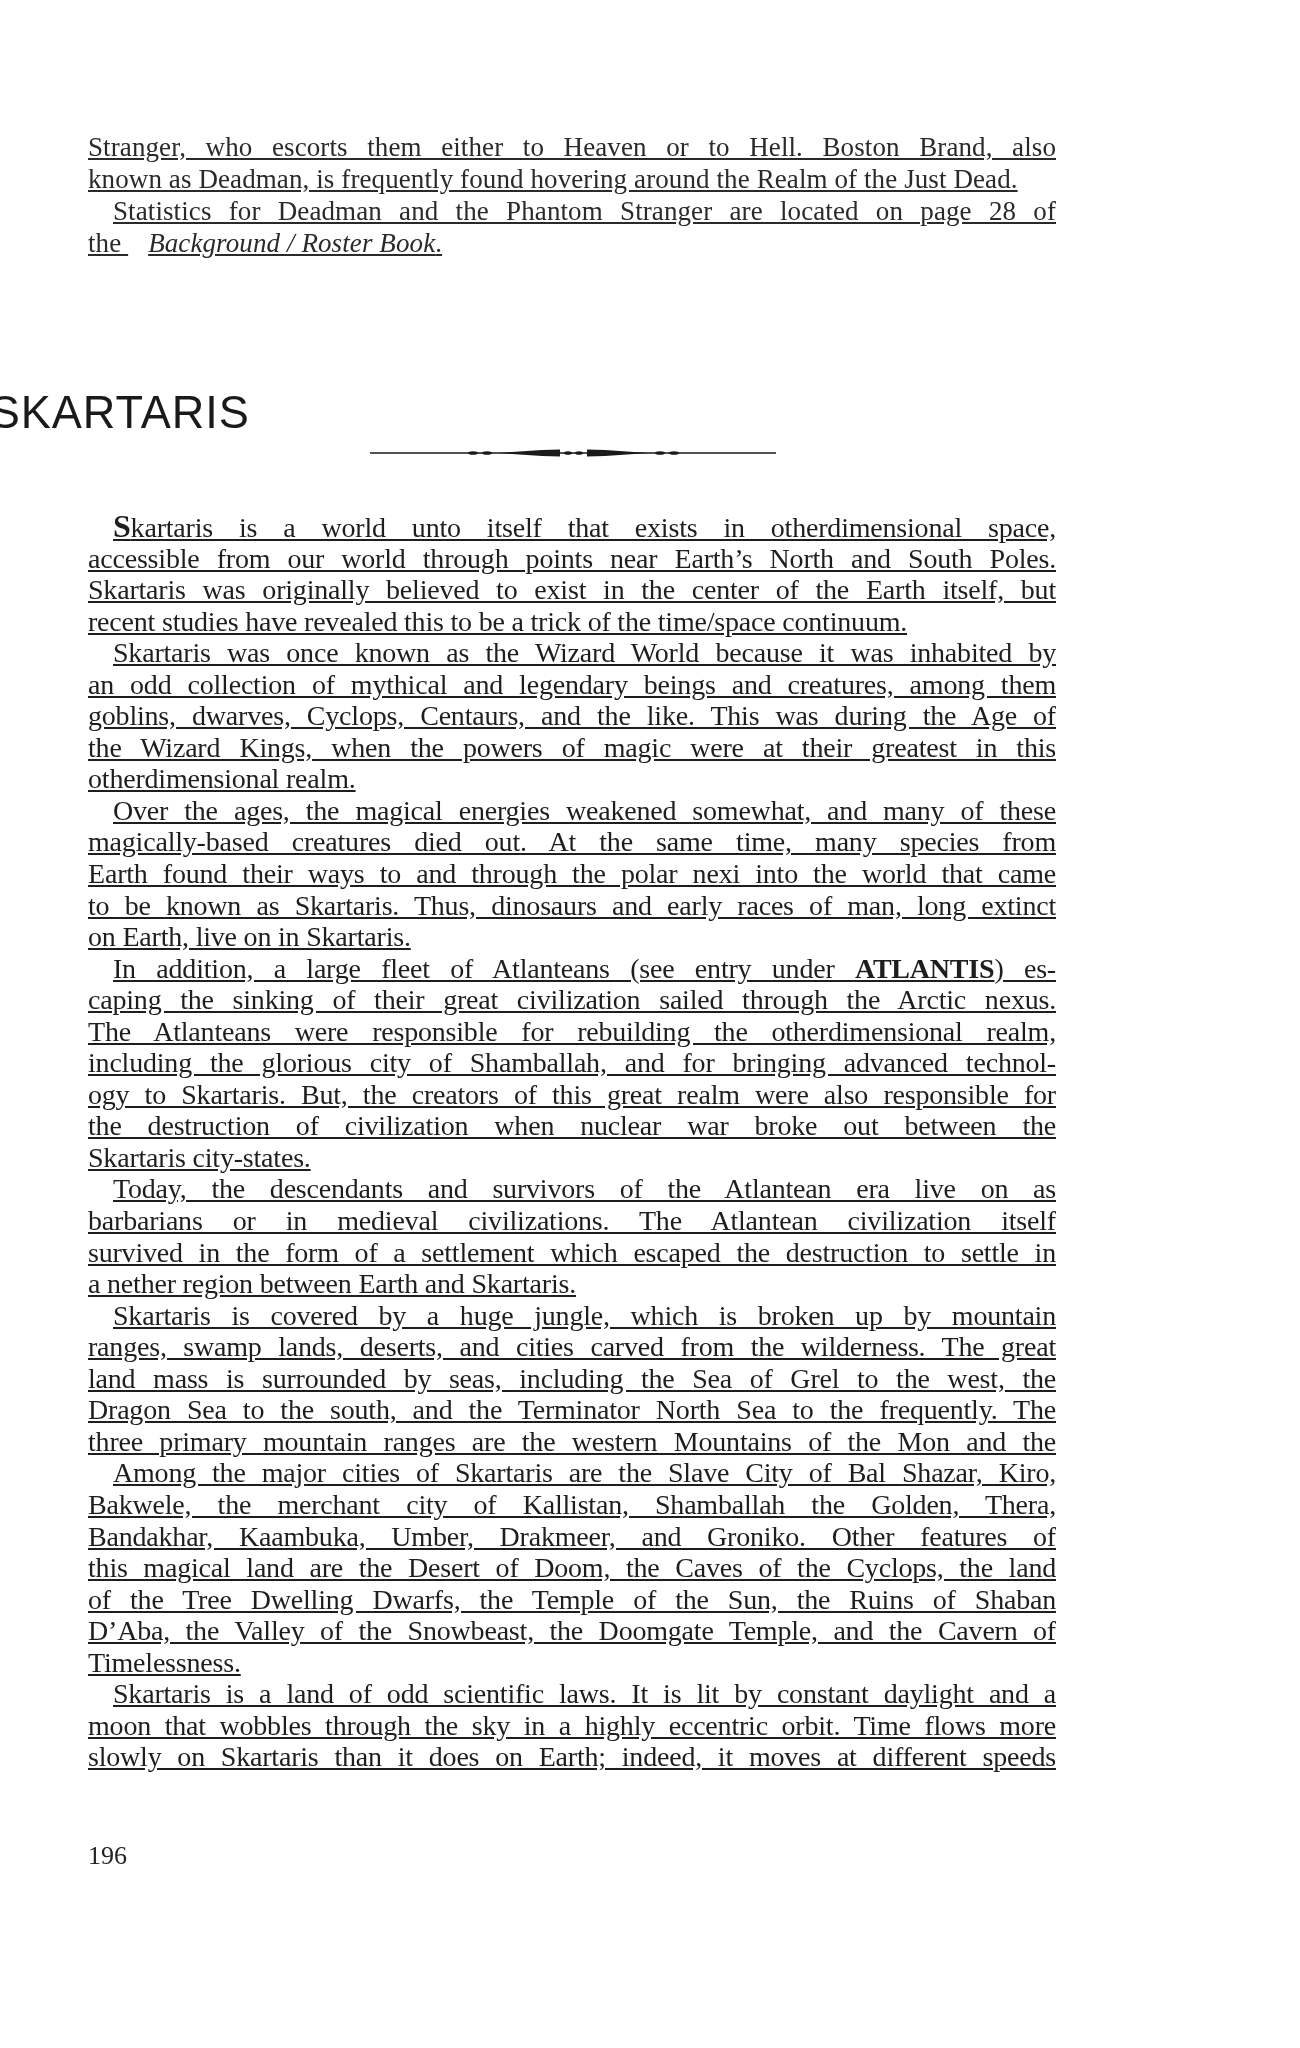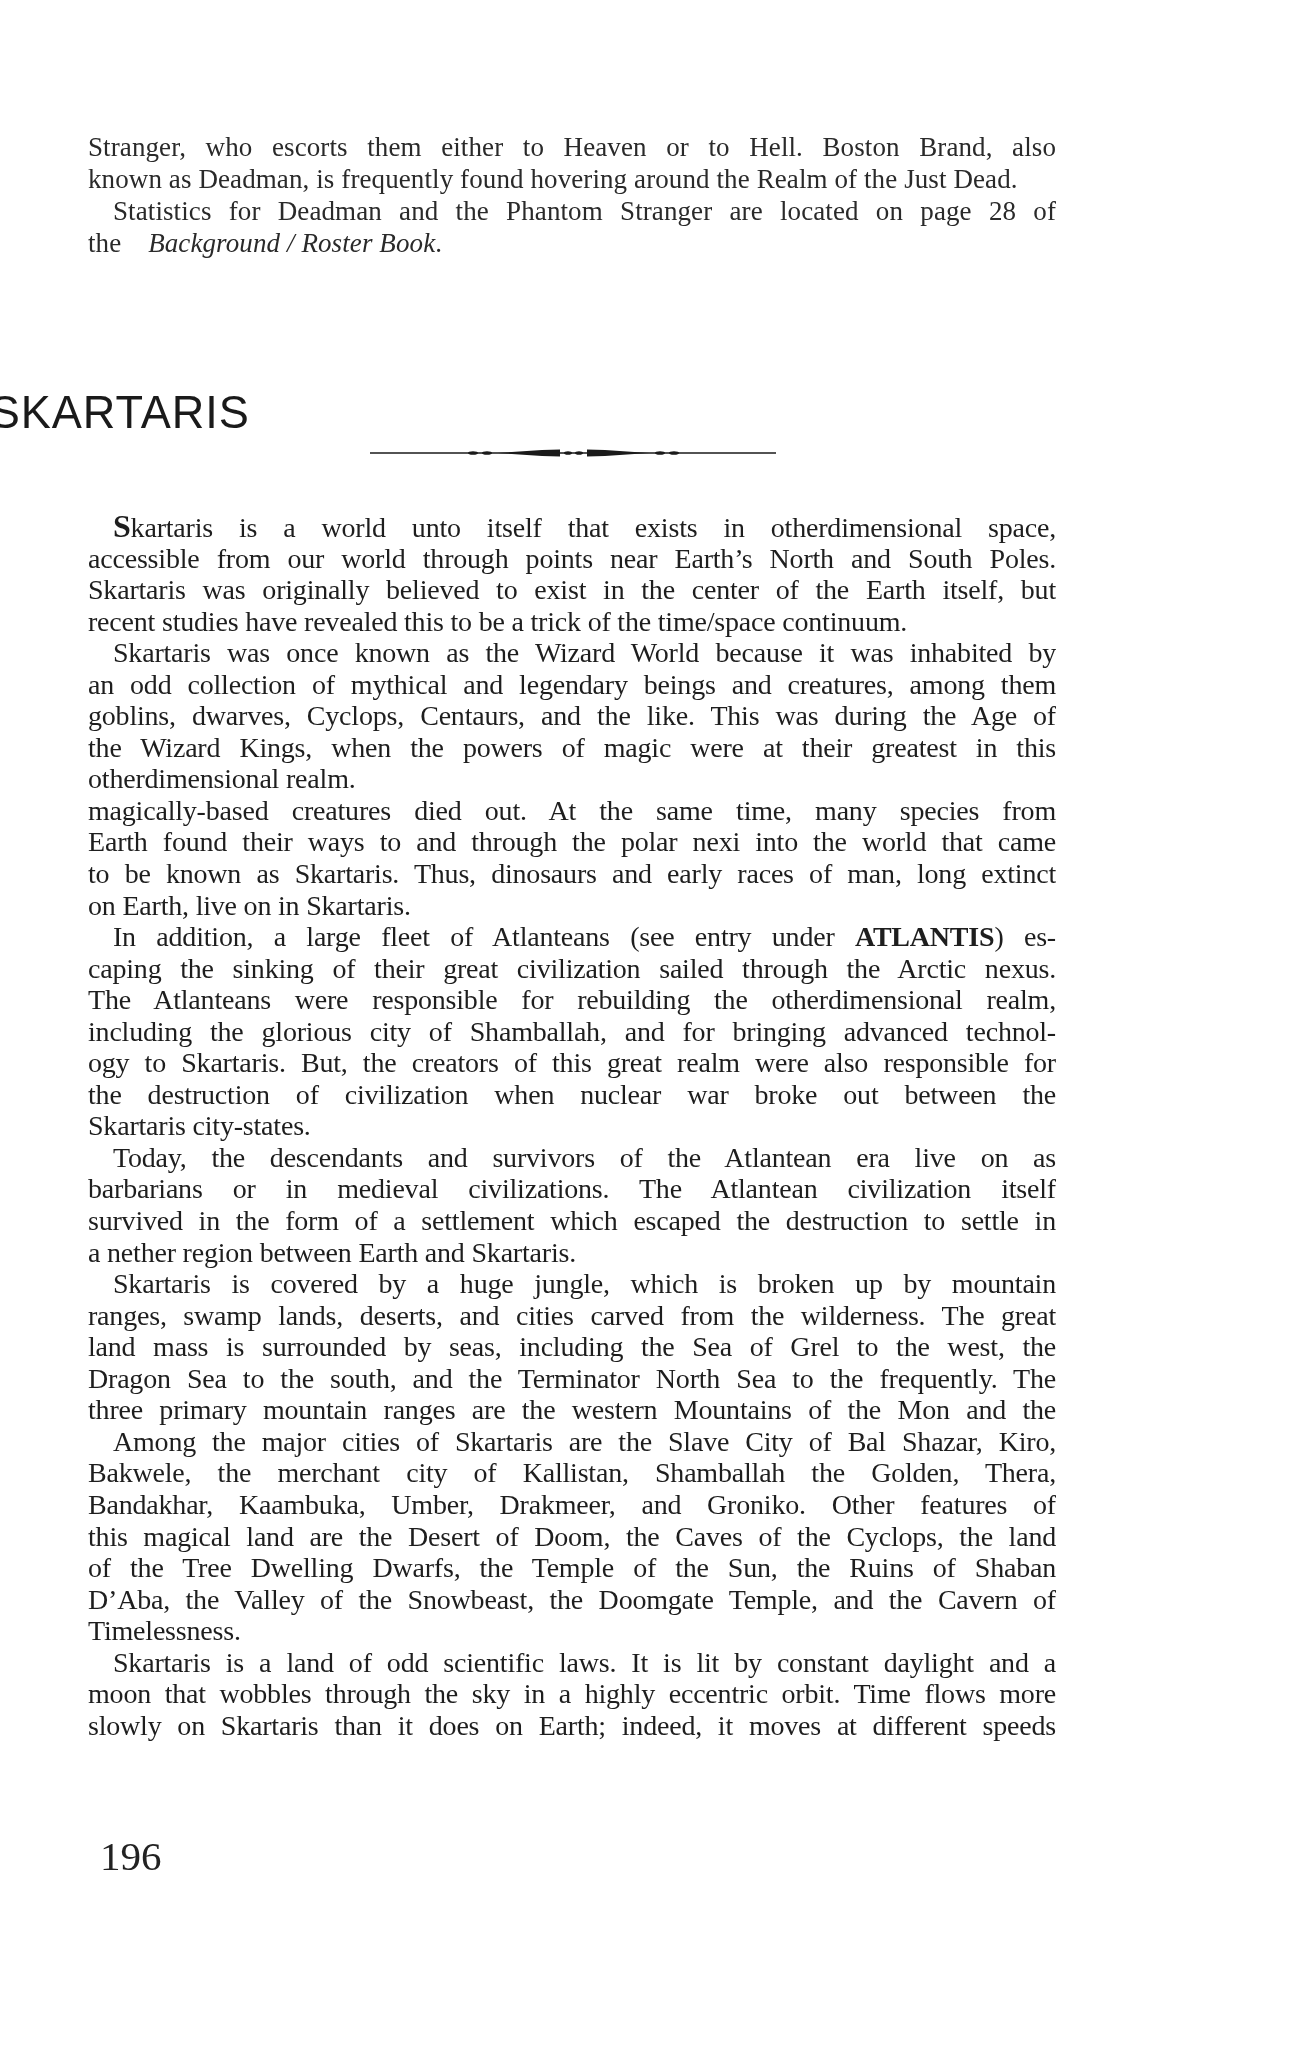--- a/index.html
+++ b/index.html
@@ -37,20 +37,21 @@
     height: 32px;
     white-space: nowrap;
     color: #2a2a2a;
     letter-spacing: 0.1px;
   }
   .line {
     display: block;
     text-align: justify;
     text-align-last: justify;
     overflow: hidden;
+    text-decoration: underline;
   }
   .line.last {
     text-align-last: left;
   }
   .line.indent {
     padding-left: 25px;
   }
   .top-block .line.indent { padding-left: 25px; }
   em { font-style: italic; margin-left: 20px; }
 
@@ -92,23 +93,23 @@
     letter-spacing: -0.2px;
   }
   .dropcap {
     font-weight: bold;
     font-size: 32px;
   }
   strong { font-weight: bold; }
 
   .page-number {
     position: absolute;
-    left: 100px;
+    left: 88px;
     top: 1838px;
-    font-size: 41px;
+    font-size: 26px;
     line-height: 36px;
     color: #222;
   }
 </style>
 </head>
 <body>
 
 <div class="page">
 
   <div class="column top-block">
@@ -139,20 +140,21 @@
     <span class="line">accessible from our world through points near Earth’s North and South Poles.</span>
     <span class="line">Skartaris was originally believed to exist in the center of the Earth itself, but</span>
     <span class="line last">recent studies have revealed this to be a trick of the time/space continuum.</span>
 
     <span class="line indent">Skartaris was once known as the Wizard World because it was inhabited by</span>
     <span class="line">an odd collection of mythical and legendary beings and creatures, among them</span>
     <span class="line">goblins, dwarves, Cyclops, Centaurs, and the like. This was during the Age of</span>
     <span class="line">the Wizard Kings, when the powers of magic were at their greatest in this</span>
     <span class="line last">otherdimensional realm.</span>
 
+    <span class="line indent">Over the ages, the magical energies weakened somewhat, and many of these</span>
     <span class="line">magically-based creatures died out. At the same time, many species from</span>
     <span class="line">Earth found their ways to and through the polar nexi into the world that came</span>
     <span class="line">to be known as Skartaris. Thus, dinosaurs and early races of man, long extinct</span>
     <span class="line last">on Earth, live on in Skartaris.</span>
 
     <span class="line indent"><span>In addition, a large fleet of Atlanteans (see entry under </span><strong>ATLANTIS</strong><span>) es-</span></span>
     <span class="line">caping the sinking of their great civilization sailed through the Arctic nexus.</span>
     <span class="line">The Atlanteans were responsible for rebuilding the otherdimensional realm,</span>
     <span class="line">including the glorious city of Shamballah, and for bringing advanced technol-</span>
     <span class="line">ogy to Skartaris. But, the creators of this great realm were also responsible for</span>

